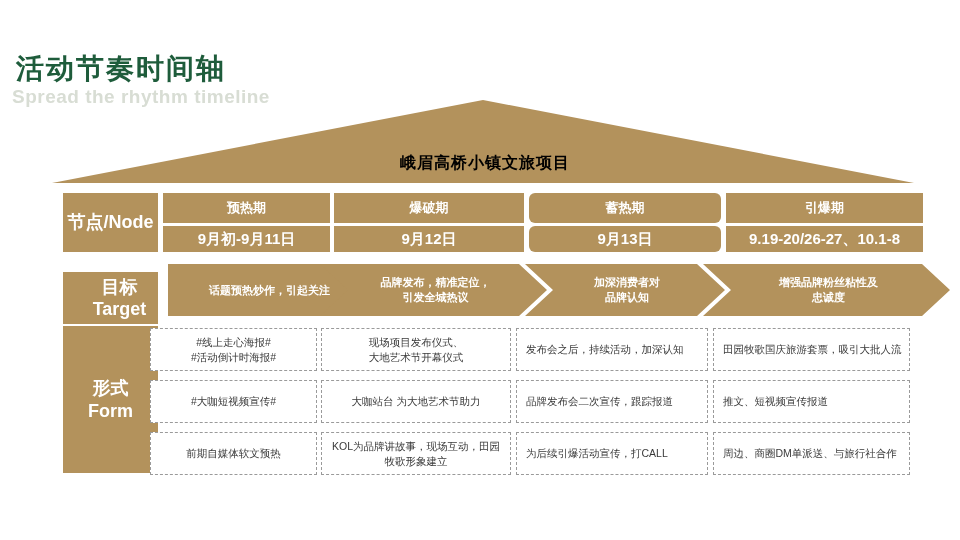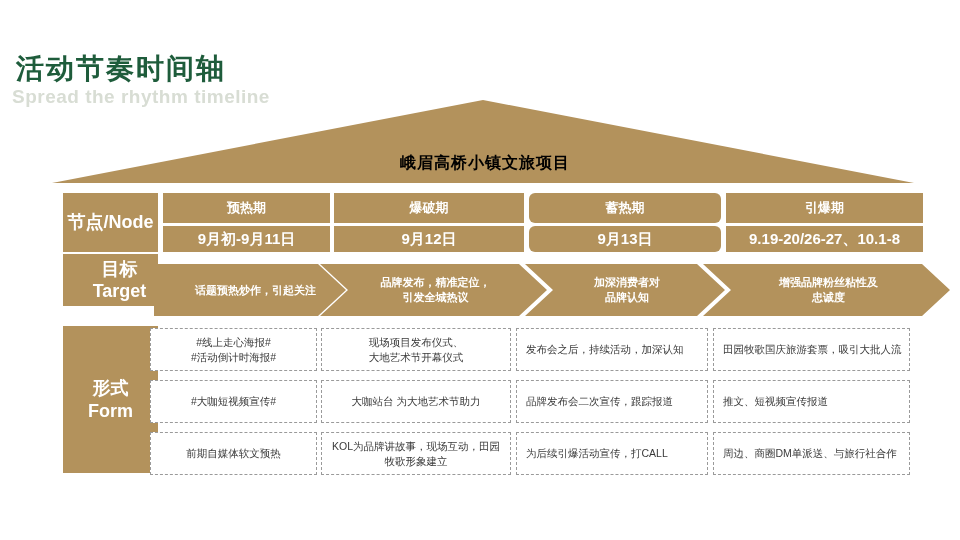--- a/index.html
+++ b/index.html
@@ -48,30 +48,30 @@
     position:absolute;background:var(--gold);color:#ffffff;
     display:flex;align-items:center;justify-content:center;
     text-align:center;font-weight:bold;white-space:pre-line;margin-left:13px;
   }
   
   .row-label{font-size:18px;line-height:1.25;}
   .node-label{top:193px;height:59px;}
   .period{top:193px;height:30px;font-size:13px;}
   .date{top:226px;height:26px;font-size:15px;}
   
-  .target-label{top:254px;height:52px;padding-left:18px;}
+  .target-label{top:272px;height:52px;padding-left:18px;}
   .arrow-band{position:absolute;left:150px;top:264px;width:800px;height:52px;}
   .arrow-seg{
     position:absolute;top:0;height:100%;background:var(--gold);color:#ffffff;
     display:flex;align-items:center;justify-content:center;text-align:center;
     font-size:11px;font-weight:bold;line-height:1.35;white-space:pre-line;
   }
   .seg-first{clip-path:polygon(0 0,calc(100% - 28px) 0,100% 50%,calc(100% - 28px) 100%,0 100%);padding-right:20px;}
   .seg-mid{clip-path:polygon(0 0,calc(100% - 28px) 0,100% 50%,calc(100% - 28px) 100%,0 100%,28px 50%);padding-left:24px;padding-right:20px;}
-  .as1{left:4px;width:192px;padding-left:31px;}
+  .as1{left:18px;width:192px;padding-left:31px;}
   .as2{left:170px;width:227px;}
   .as3{left:375px;width:200px;}
   .as4{left:553px;width:247px;}
   
   .form-label{top:326px;height:147px;}
   .formcol{position:absolute;top:328px;}
   .fbox{
     border:1px dashed var(--box_border);background:#ffffff;
     height:43px;margin-bottom:9px;
     display:flex;align-items:center;justify-content:center;

